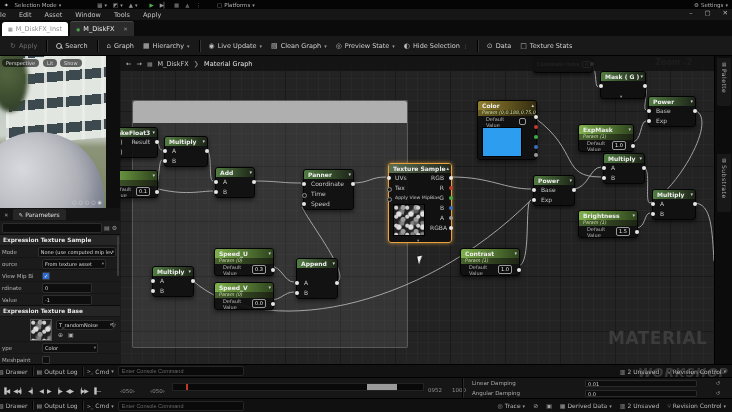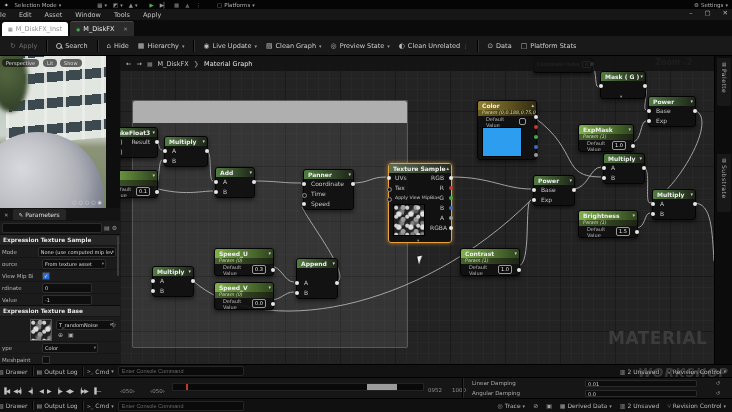--- a/index.html
+++ b/index.html
@@ -221,21 +221,21 @@
         <span>Apply</span>
       </span>
     <span class="tsep"></span>
     <span class="tbtn">
       <i class="ic lens"></i>
         <span>Search</span>
       </span>
     <span class="tsep"></span>
     <span class="tbtn">
       <i class="ic ig">⌂</i>
-        <span>Hide</span>
+        <span>Graph</span>
       </span>
     <span class="tbtn">
       <i class="ic ig">▦</i>
         <span>Hierarchy</span>
         <span class="chevt">▾</span>
       </span>
     <span class="tsep"></span>
     <span class="tbtn">
       <i class="ic ig">◉</i>
         <span>Live Update</span>
@@ -246,31 +246,31 @@
         <span>Clean Graph</span>
         <span class="chevt">▾</span>
       </span>
     <span class="tbtn">
       <i class="ic ig">◎</i>
         <span>Preview State</span>
         <span class="chevt">▾</span>
       </span>
     <span class="tbtn">
       <i class="ic ig">◐</i>
-        <span>Clean Unrelated</span>
+        <span>Hide Selection</span>
         <span class="chevt">⋮</span>
       </span>
     <span class="tsep"></span>
     <span class="tbtn">
       <i class="ic ig">⊙</i>
         <span>Data</span>
       </span>
     <span class="tbtn">
       <i class="ic ig">□</i>
-        <span>Platform Stats</span>
+        <span>Texture Stats</span>
       </span>
   </div>
 
   <div class="abs" id="vp">
     <div id="photo">
       <div id="bld"></div>
       <div id="cols"></div>
       <div id="tree"></div>
       <div id="ball"></div>
     </div>

